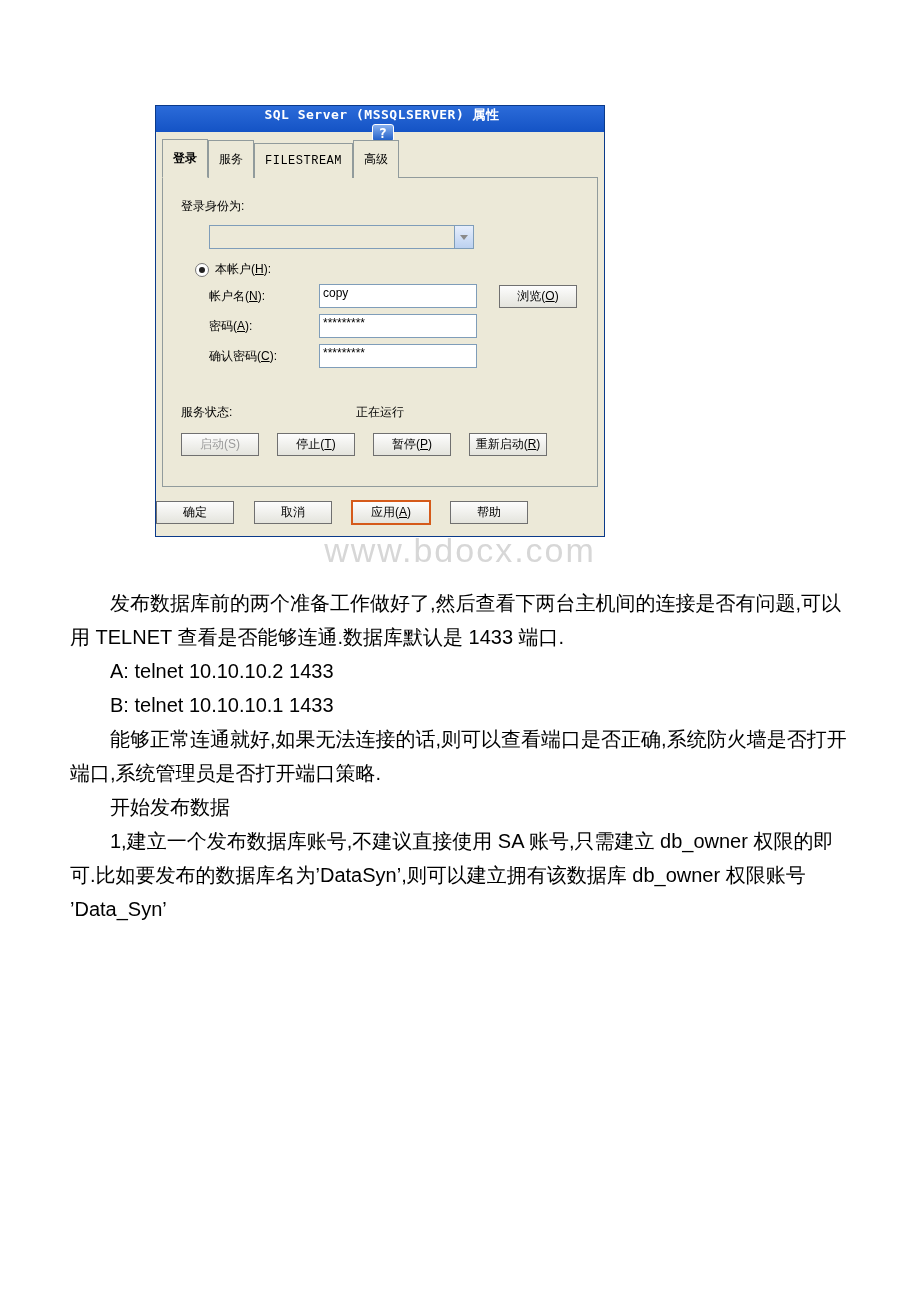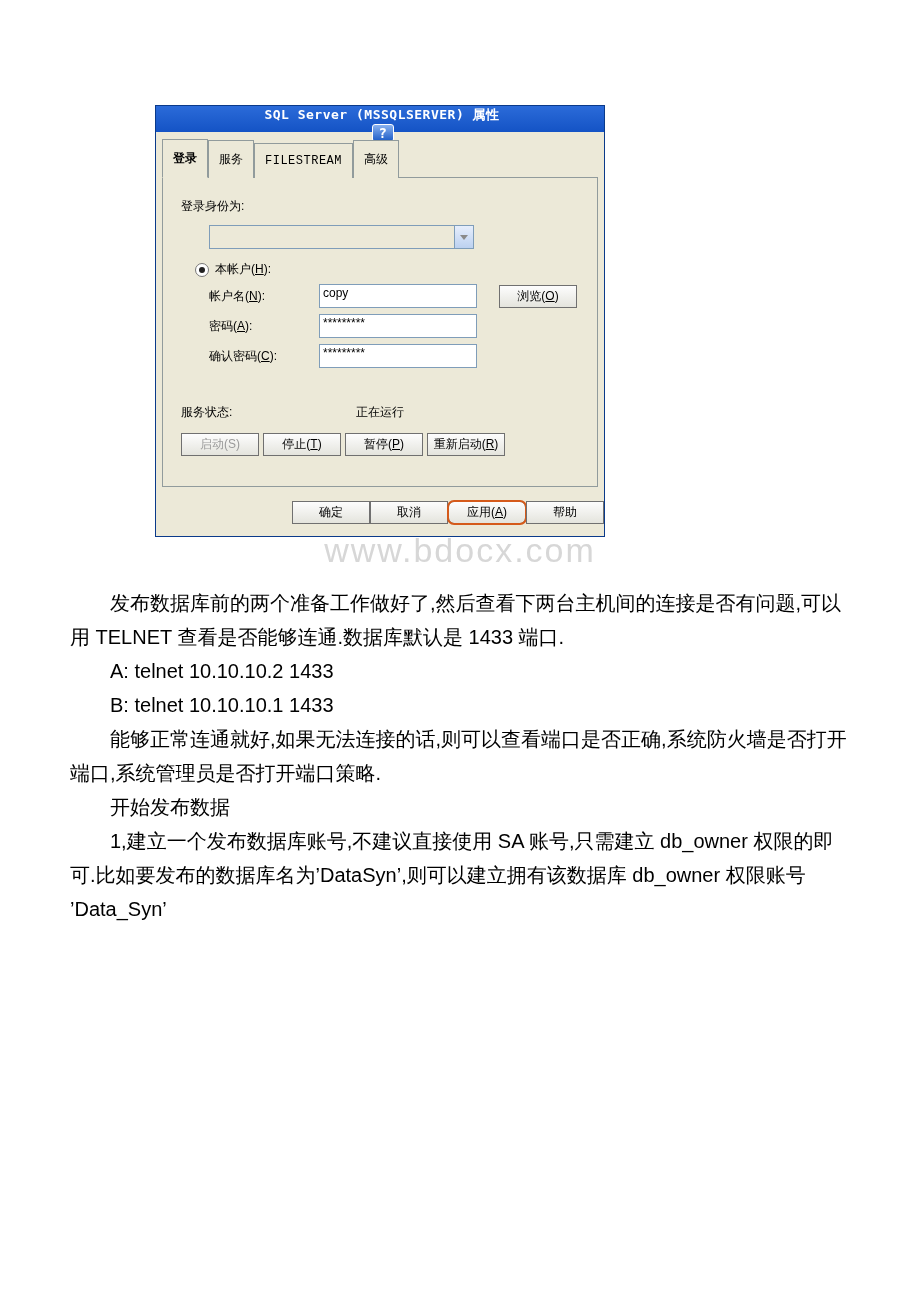--- a/index.html
+++ b/index.html
@@ -118,27 +118,27 @@
     background: linear-gradient(to bottom,#fdfdfd,#e4e4dd);
     padding: 2px 0;
     min-width: 78px;
     text-align: center;
     font-size: 12px;
     font-family: "SimSun","NSimSun",sans-serif;
     display:inline-block;
     box-sizing:border-box;
   }
   .btn.disabled { color:#9a9a9a; }
-  .btn.highlight { outline: 2px solid #d55a1a; outline-offset: -1px; border-radius: 6px;}
+  .btn.highlight { outline: 2px solid #d55a1a; outline-offset: -1px;}
   .browse-slot { margin-left: 22px; }
   .status-row { display:flex; margin: 36px 0 12px 0; }
   .status-row .lbl { width: 175px; }
-  .svc-btns { display:flex; gap: 4px; margin-top:6px; }
+  .svc-btns { display:flex; gap: 18px; margin-top:6px; }
   .dlg-btns {
-    display:flex; justify-content:flex-end; 
+    display:flex; justify-content:flex-start; gap: 20px;
     padding: 4px 0 12px 0;
   }
   .underline { text-decoration: underline; }
   .watermark {
     text-align:center;
     font-size: 34px;
     letter-spacing: 2px;
     color: #d7d7d7;
     font-family: Arial, sans-serif;
     margin-top: -6px;

